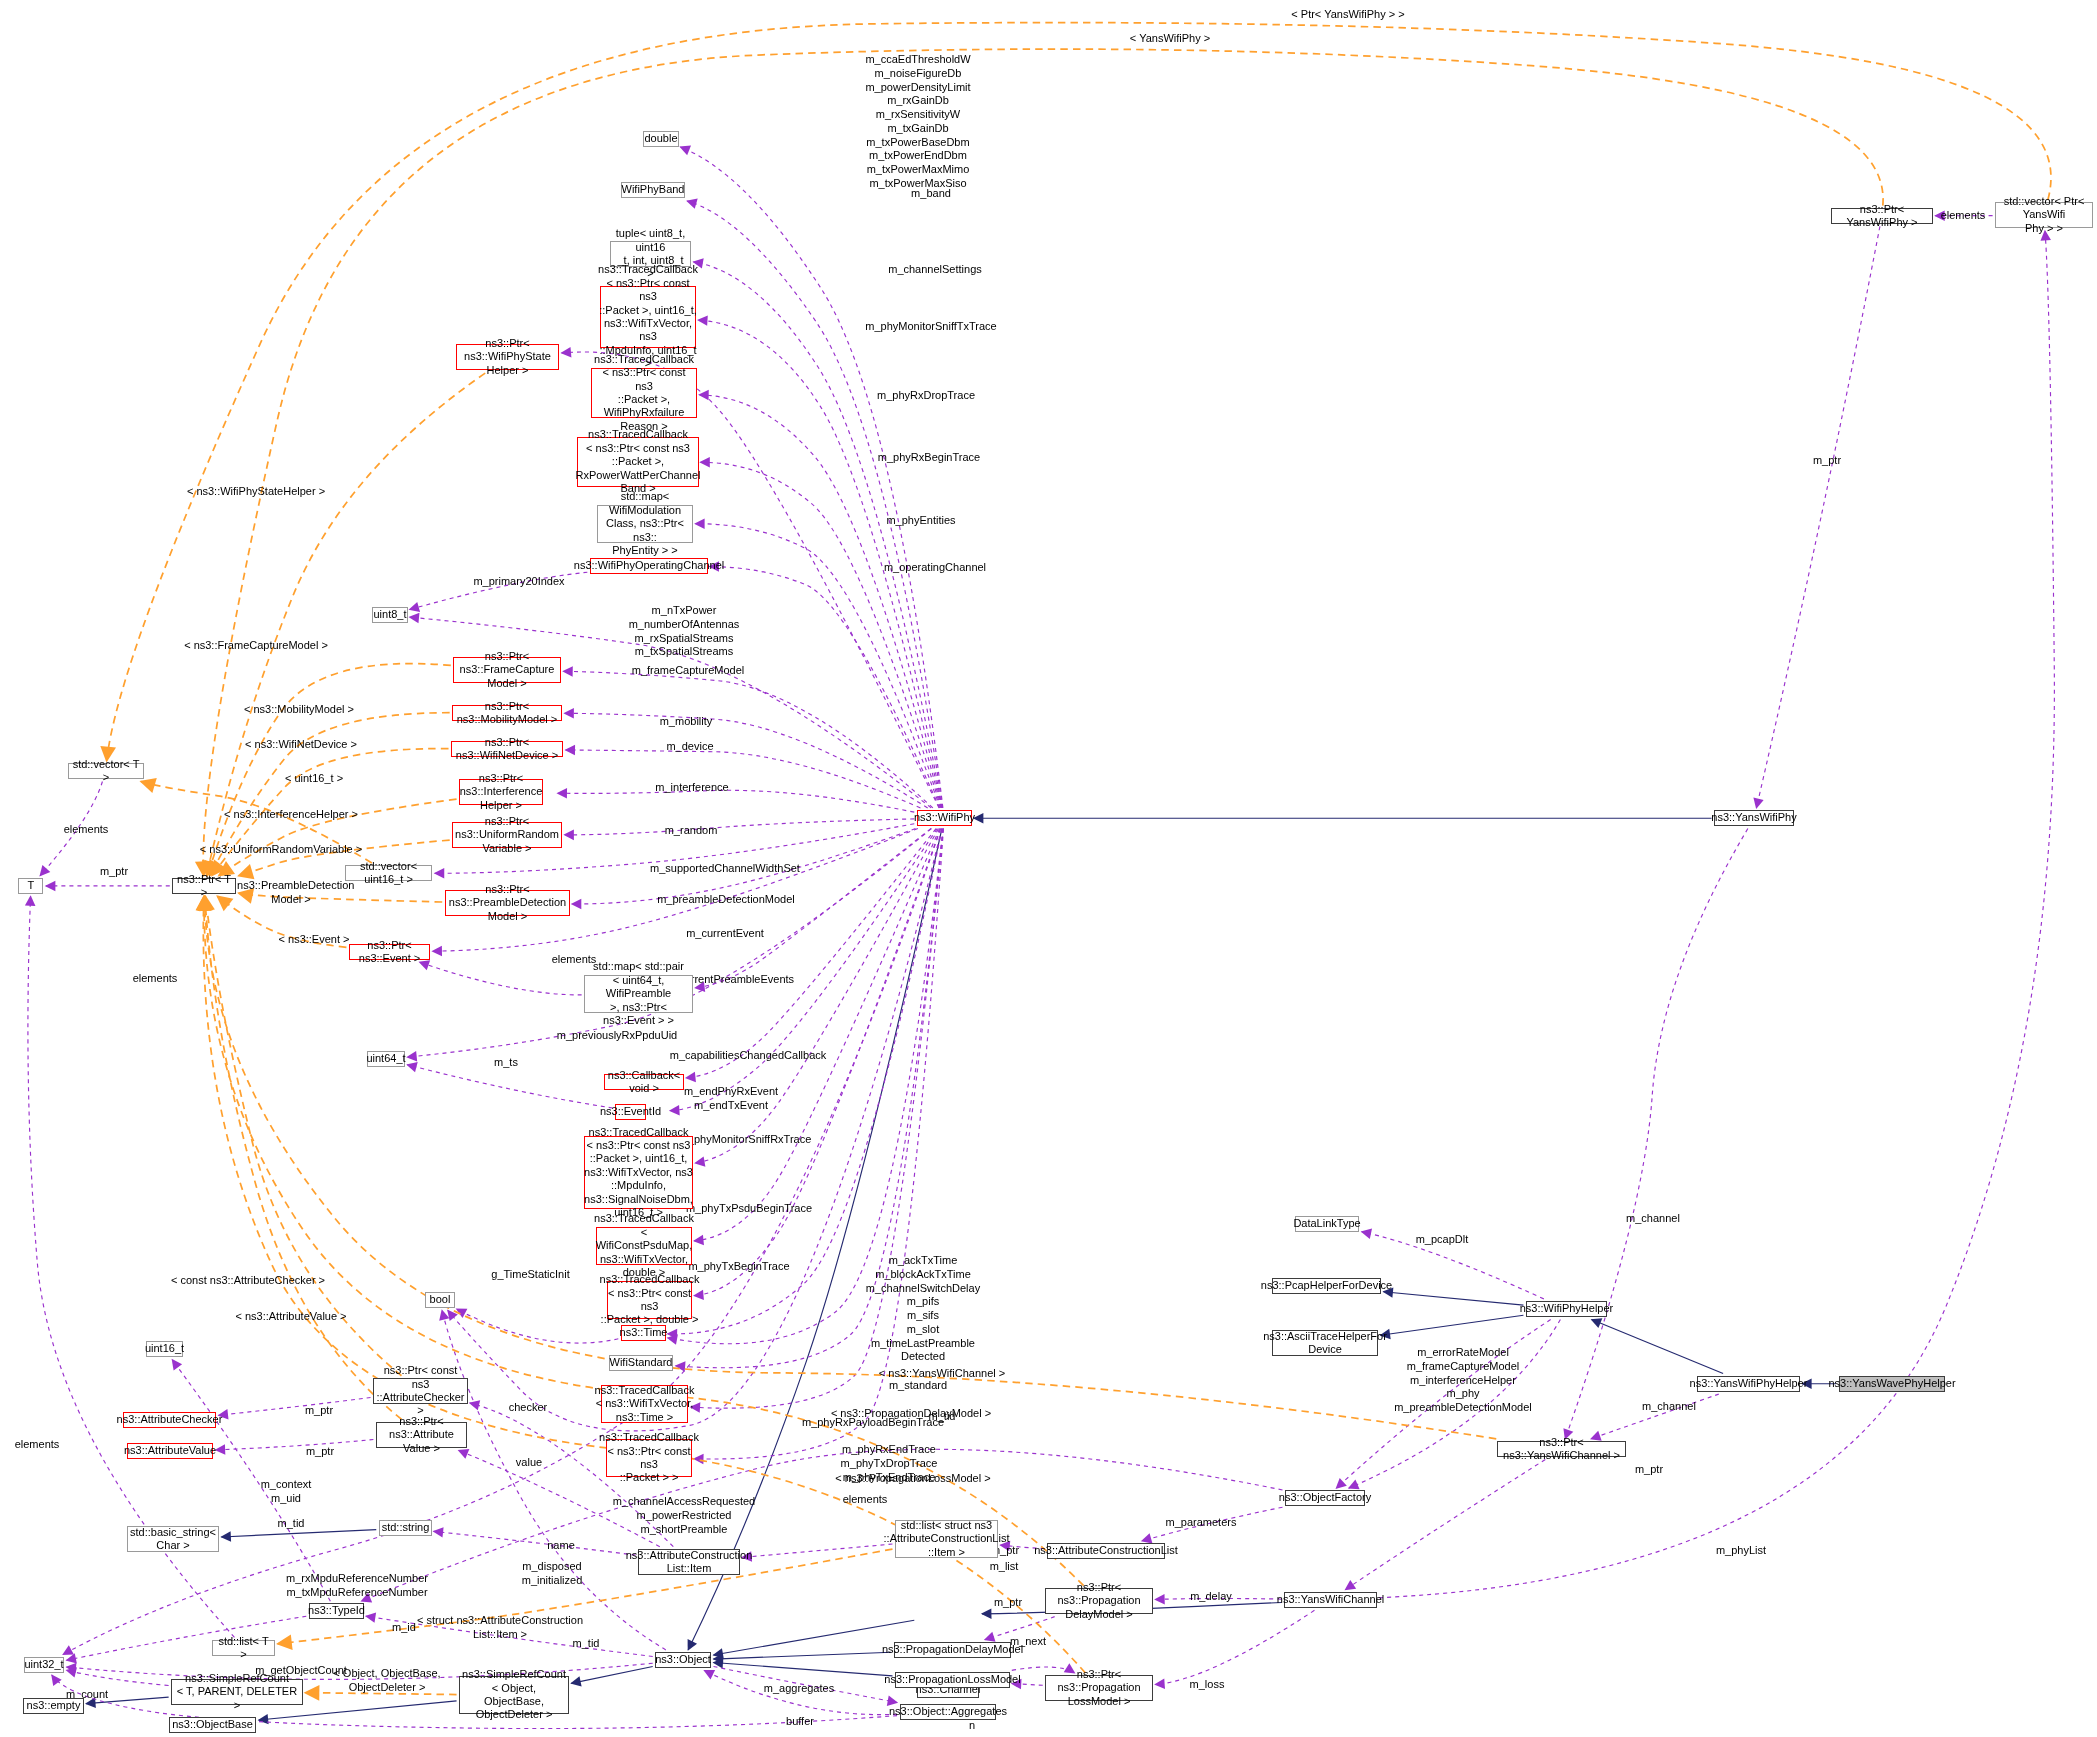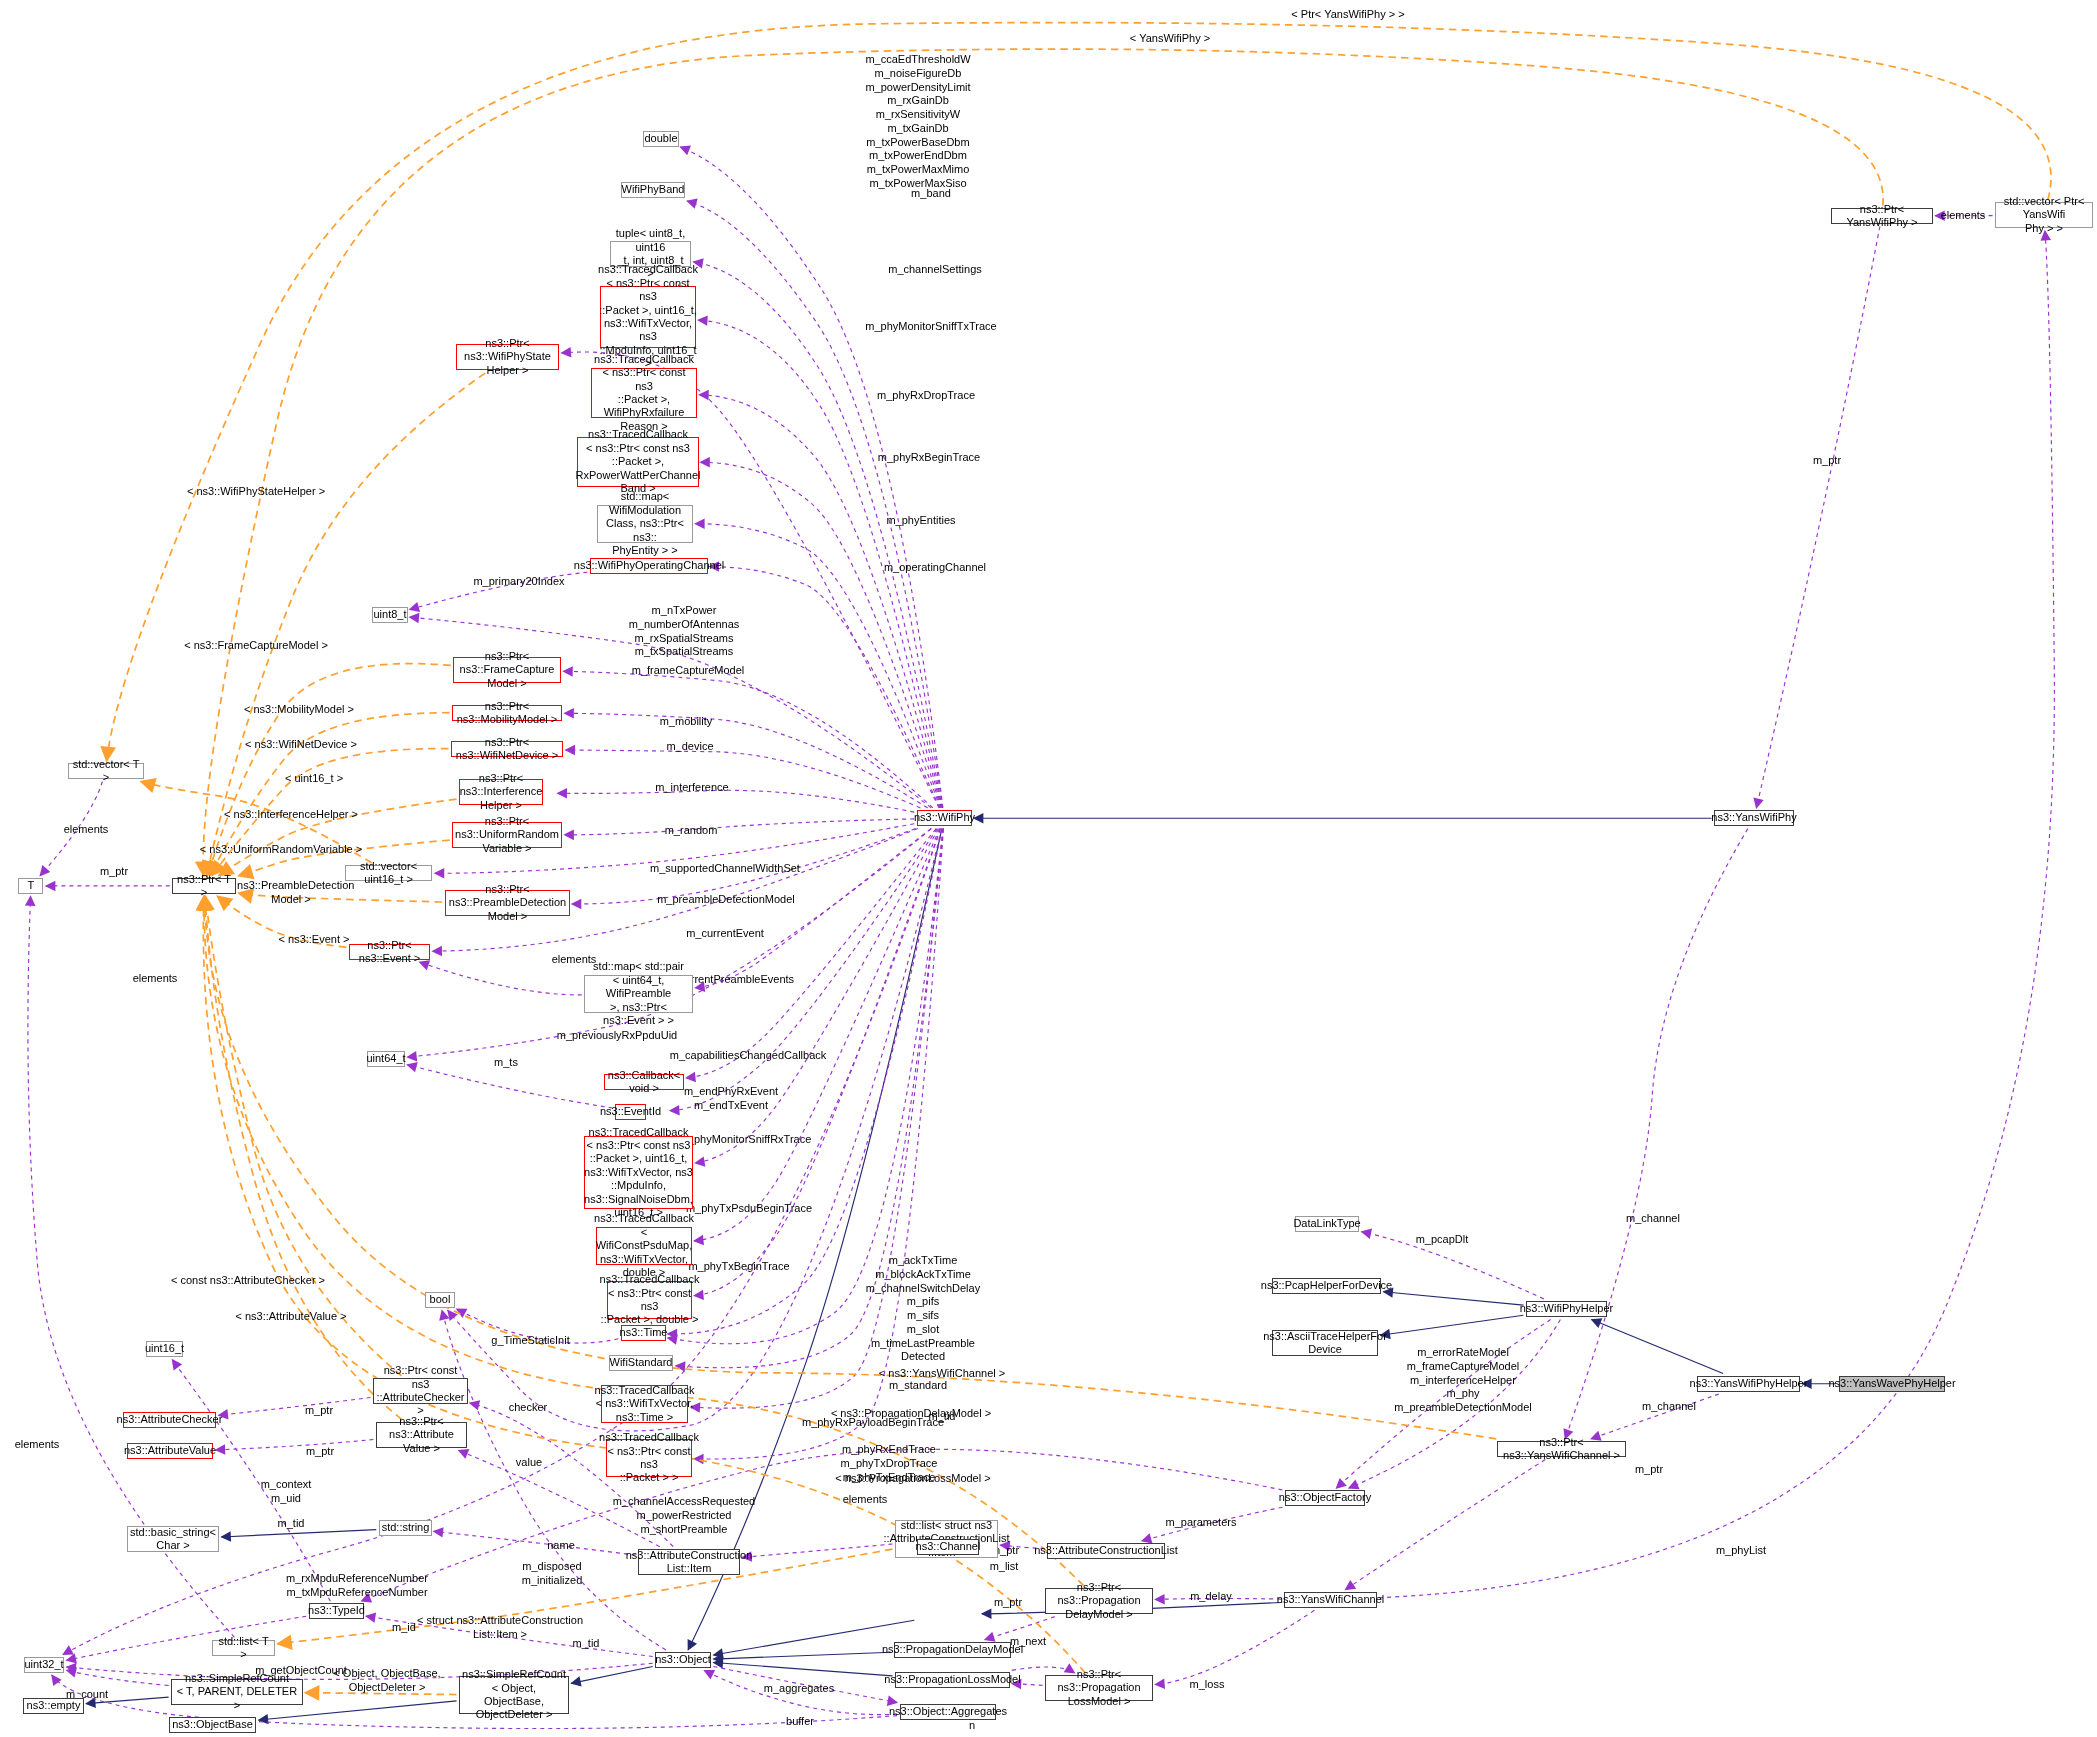--- a/index.html
+++ b/index.html
@@ -159,21 +159,21 @@
     <div class="node black" style="left: 373px; top: 1378px; width: 95px; height: 26px;">ns3::Ptr&lt; const ns3
 ::AttributeChecker &gt;</div>
     <div class="node black" style="left: 376px; top: 1422px; width: 91px; height: 26px;">ns3::Ptr&lt; ns3::Attribute
 Value &gt;</div>
     <div class="node black" style="left: 638px; top: 1549px; width: 102px; height: 26px;">ns3::AttributeConstruction
 List::Item</div>
     <div class="node gray" style="left: 895px; top: 1520px; width: 103px; height: 38px;">std::list&lt; struct ns3
 ::AttributeConstructionList
 ::Item &gt;</div>
     <div class="node black" style="left: 655px; top: 1652px; width: 56px; height: 16px;">ns3::Object</div>
-    <div class="node black" style="left: 917px; top: 1539px; width: 62px; height: 16px; text-align: right;">ns3::Channel</div>
+    <div class="node black" style="left: 917px; top: 1682px; width: 62px; height: 16px; text-align: right;">ns3::Channel</div>
     <div class="node black" style="left: 894px; top: 1642px; width: 117px; height: 16px;">ns3::PropagationDelayModel</div>
     <div class="node black" style="left: 895px; top: 1672px; width: 115px; height: 16px;">ns3::PropagationLossModel</div>
     <div class="node black" style="left: 900px; top: 1704px; width: 96px; height: 16px;">ns3::Object::Aggregates</div>
     <div class="node gray" style="left: 643px; top: 131px; width: 36px; height: 16px;">double</div>
     <div class="node gray" style="left: 621px; top: 182px; width: 64px; height: 16px;">WifiPhyBand</div>
     <div class="node gray" style="left: 610px; top: 241px; width: 81px; height: 26px;">tuple&lt; uint8_t, uint16
 _t, int, uint8_t &gt;</div>
     <div class="node red" style="left: 600px; top: 286px; width: 96px; height: 62px;">ns3::TracedCallback
 &lt; ns3::Ptr&lt; const ns3
 ::Packet &gt;, uint16_t,
@@ -305,21 +305,21 @@
 m_timeLastPreamble
 Detected</div>
     <div class="elabel" style="left: 918px; top: 1379px;">m_standard</div>
     <div class="elabel" style="left: 873px; top: 1416px;">m_phyRxPayloadBeginTrace</div>
     <div class="elabel" style="left: 889px; top: 1443px;">m_phyRxEndTrace
 m_phyTxDropTrace
 m_phyTxEndTrace</div>
     <div class="elabel" style="left: 684px; top: 1495px;">m_channelAccessRequested
 m_powerRestricted
 m_shortPreamble</div>
-    <div class="elabel" style="left: 513px; top: 1334px; padding-left: 35px;">g_TimeStaticInit</div>
+    <div class="elabel" style="left: 513px; top: 1268px; padding-left: 35px;">g_TimeStaticInit</div>
     <div class="elabel" style="left: 86px; top: 823px;">elements</div>
     <div class="elabel" style="left: 114px; top: 865px;">m_ptr</div>
     <div class="elabel" style="left: 256px; top: 485px;">&lt; ns3::WifiPhyStateHelper &gt;</div>
     <div class="elabel" style="left: 256px; top: 639px;">&lt; ns3::FrameCaptureModel &gt;</div>
     <div class="elabel" style="left: 299px; top: 703px;">&lt; ns3::MobilityModel &gt;</div>
     <div class="elabel" style="left: 301px; top: 738px;">&lt; ns3::WifiNetDevice &gt;</div>
     <div class="elabel" style="left: 314px; top: 772px;">&lt; uint16_t &gt;</div>
     <div class="elabel" style="left: 291px; top: 808px;">&lt; ns3::InterferenceHelper &gt;</div>
     <div class="elabel" style="left: 281px; top: 843px;">&lt; ns3::UniformRandomVariable &gt;</div>
     <div class="elabel" style="left: 291px; top: 879px;">&lt; ns3::PreambleDetection

